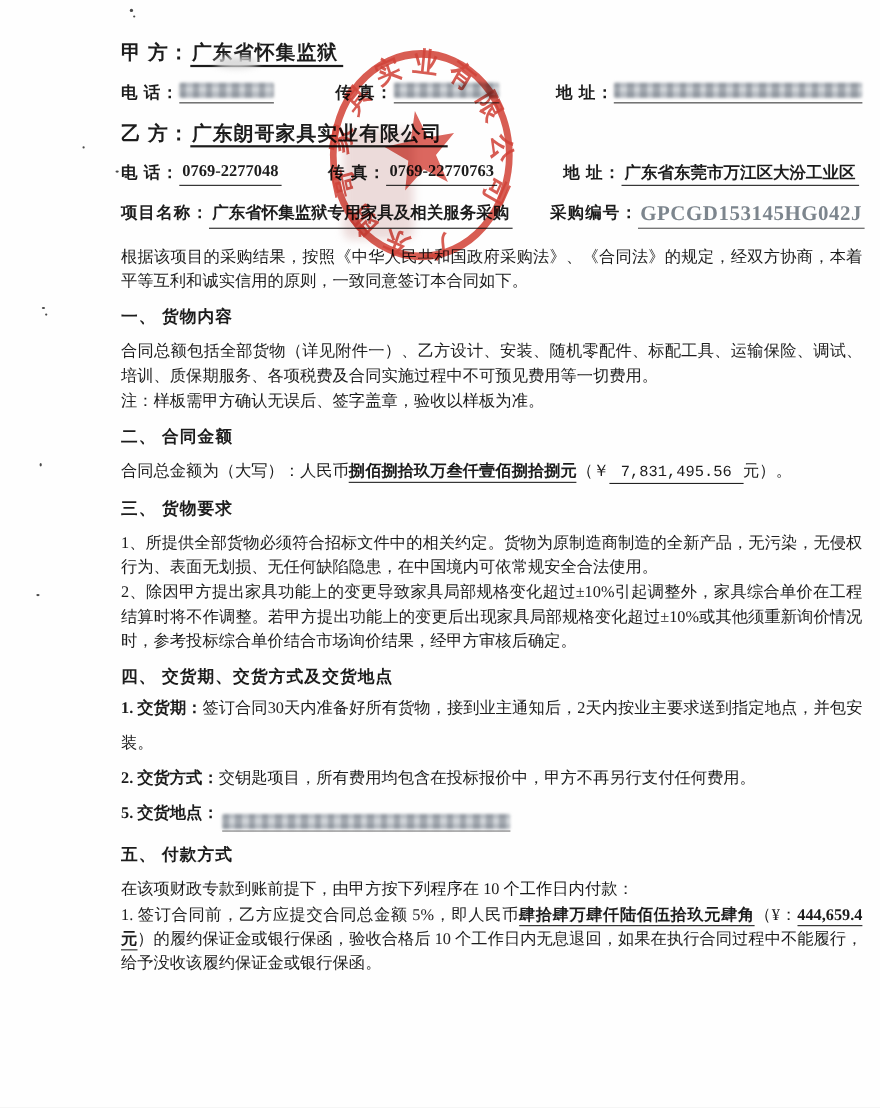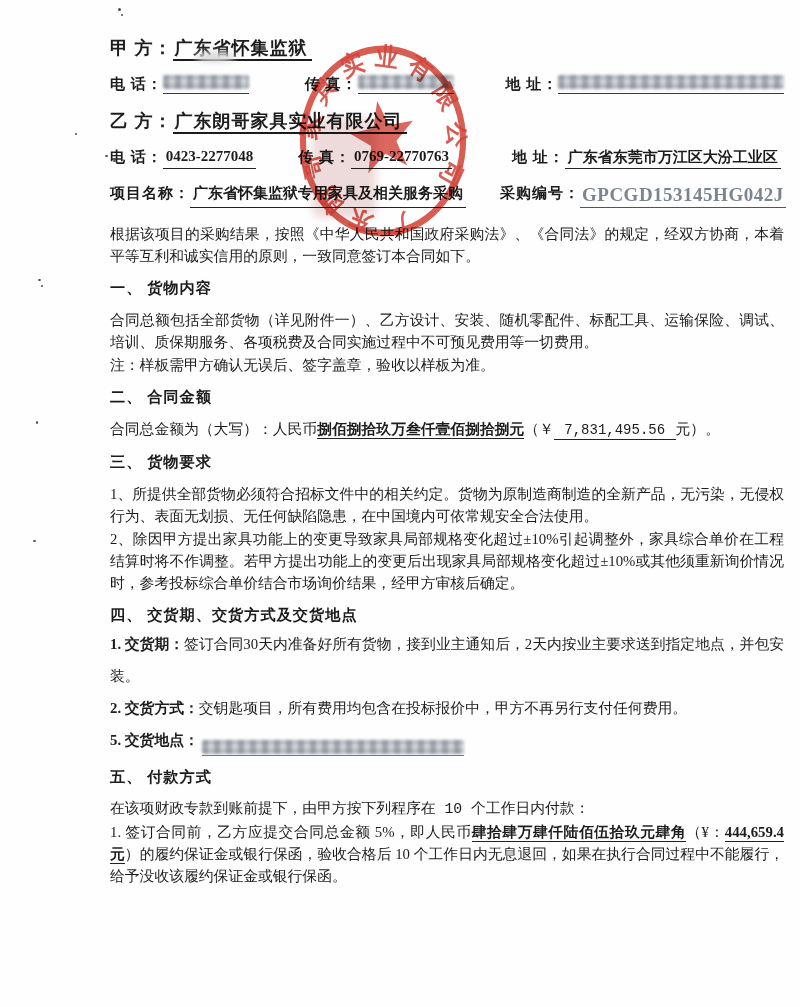--- a/index.html
+++ b/index.html
@@ -94,21 +94,21 @@
           <span class="censor" style="width:100%;"></span>
         </span>
     </div>
 
     <div class="party-line">
       <span>乙  方：</span><span class="party-name">广东朗哥家具实业有限公司</span>
     </div>
 
     <div class="contact-row">
       <span class="lbl">电 话：</span>
-      <span class="uval">0423-2277048</span>
+      <span class="uval">0769-2277048</span>
       <span class="lbl" style="margin-left:42px;">传 真：</span>
       <span class="uval">0769-22770763</span>
       <span class="lbl" style="margin-left:60px;">地 址：</span>
       <span class="uval">广东省东莞市万江区大汾工业区</span>
     </div>
 
     <div class="contact-row">
       <span class="lbl">项目名称：</span>
       <span class="uval">广东省怀集监狱专用家具及相关服务采购</span>
       <span class="lbl" style="margin-left:34px;">采购编号：</span>
@@ -129,21 +129,21 @@
     <p class="body">2、除因甲方提出家具功能上的变更导致家具局部规格变化超过±10%引起调整外，家具综合单价在工程结算时将不作调整。若甲方提出功能上的变更后出现家具局部规格变化超过±10%或其他须重新询价情况时，参考投标综合单价结合市场询价结果，经甲方审核后确定。</p>
 
     <div class="heading" style="margin-bottom:2px;">四、  交货期、交货方式及交货地点</div>
     <p class="body" style="line-height:32px;margin-bottom:0;"><span class="blead">1. 交货期：</span><span>签订合同30天内准备好所有货物，接到业主通知后，2天内按业主要求送到指定地点，并包安装。</span></p>
     <p class="body" style="line-height:32px;margin-bottom:0;"><span class="blead">2. 交货方式：</span><span>交钥匙项目，所有费用均包含在投标报价中，甲方不再另行支付任何费用。</span></p>
     <p class="body" style="line-height:32px;margin-bottom:0;"><span class="blead">5. 交货地点：</span>
       <span class="censor-wrap" style="border-bottom-color:#777;"><span class="censor" style="width:262px;"></span></span>
     </p>
 
     <div class="heading">五、  付款方式</div>
-    <p class="body" style="margin-top:8px;font-family:Liberation Mono, monospace;">在该项财政专款到账前提下，由甲方按下列程序在 10 个工作日内付款：</p>
+    <p class="body" style="margin-top:8px;">在该项财政专款到账前提下，由甲方按下列程序在 10 个工作日内付款：</p>
     <p class="body"><span>1. 签订合同前，乙方应提交合同总金额 5%，即人民币</span><span class="amt-cn">肆拾肆万肆仟陆佰伍拾玖元肆角</span><span>（¥：</span><span class="amt-cn">444,659.4 元</span><span>）的履约保证金或银行保函，验收合格后 10 个工作日内无息退回，如果在执行合同过程中不能履行，给予没收该履约保证金或银行保函。</span></p>
 
   </div>
 
   <div class="stamp-blur"></div>
 
   <div class="stamp">
     <svg viewBox="0 0 200 200" preserveAspectRatio="none">
       <defs>
         <path id="sealTextPath" d="M 100,24 a 76,76 0 1 1 0,152 a 76,76 0 1 1 0,-152 a 76,76 0 1 1 0,152 a 76,76 0 1 1 0,-152" fill="none"></path>

